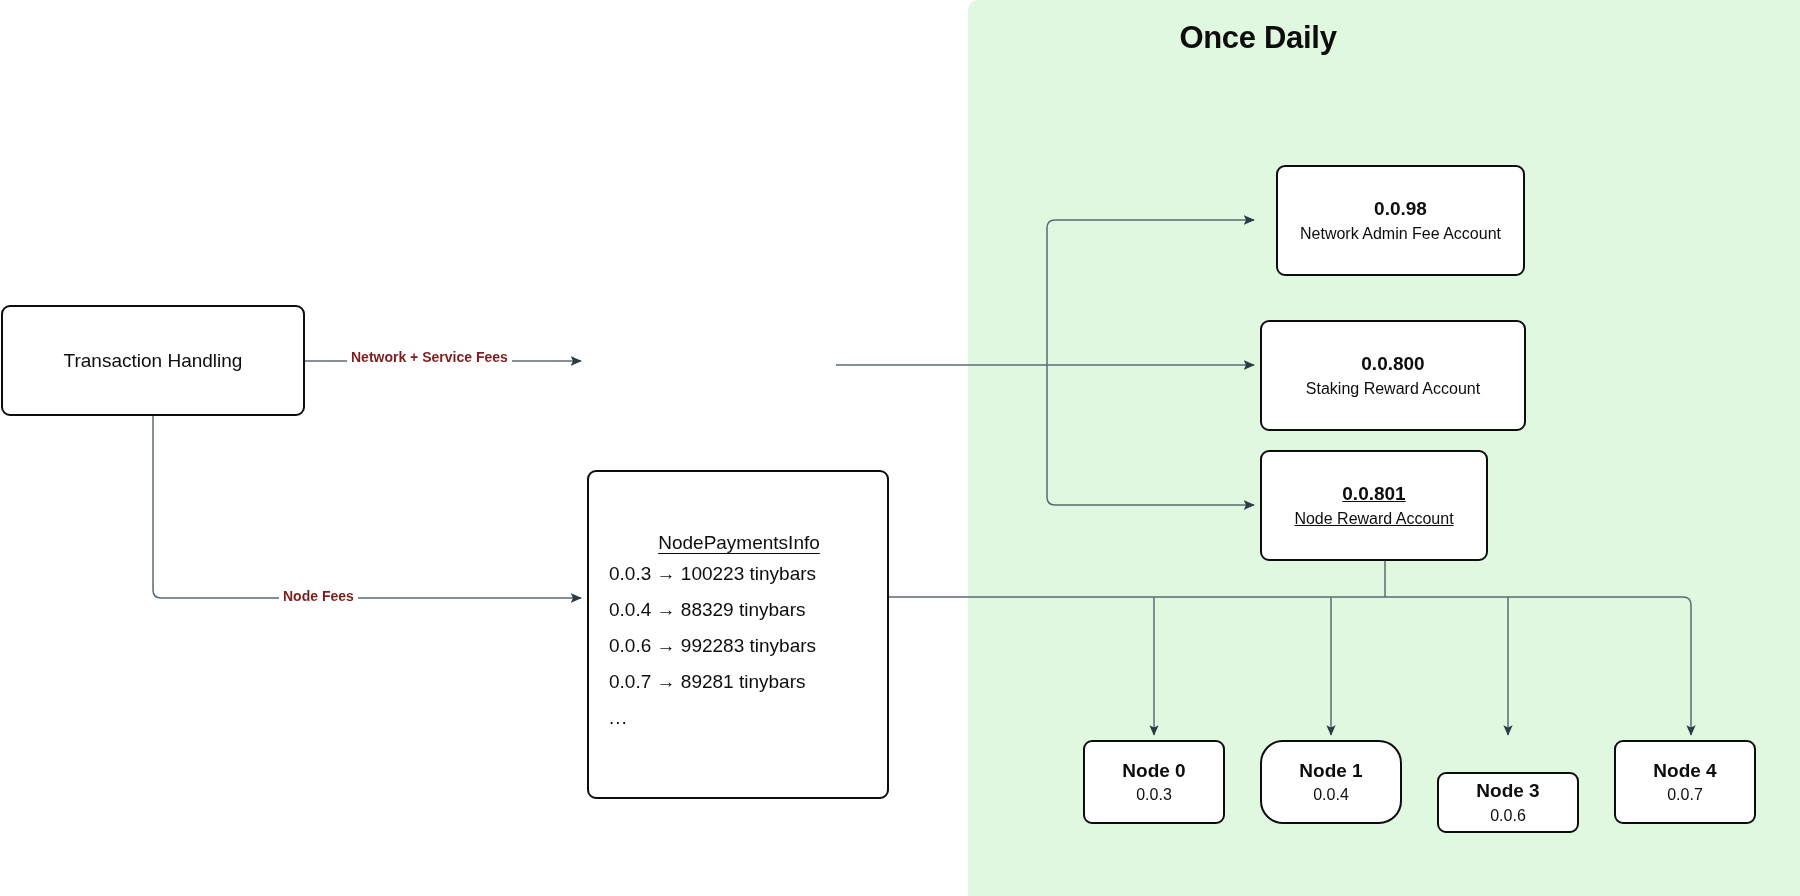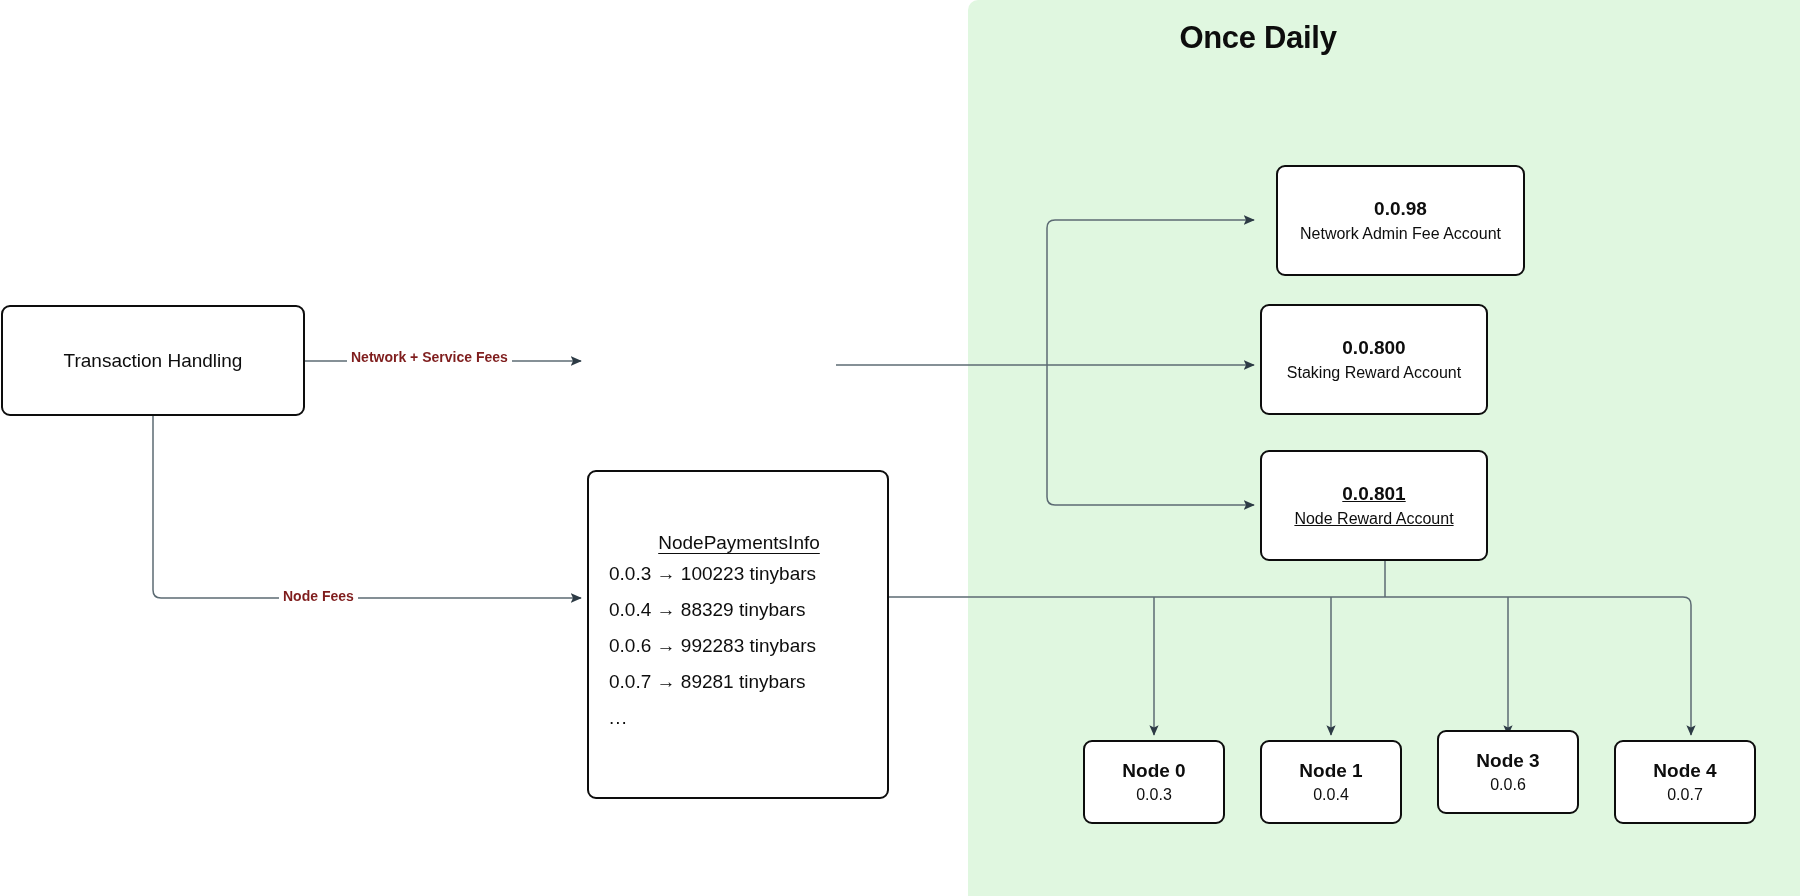--- a/index.html
+++ b/index.html
@@ -77,25 +77,25 @@
     font-size: 19px;
     font-weight: normal;
   }
   
   #box-transaction-handling { left: 1px;    top: 305px; width: 304px; height: 111px; }
   #box-fee-collection       { left: 587px;  top: 310px; width: 249px; height: 111px; }
   #box-node-payments        { left: 587px;  top: 470px; width: 302px; height: 329px;
                               align-items: stretch; justify-content: center;
                               padding: 16px 16px 10px 18px; }
   #box-acct-98              { left: 1260px; top: 165px; width: 249px; height: 111px; margin-left: 16px; }
-  #box-acct-800             { left: 1260px; top: 304px; width: 228px; height: 111px; }
+  #box-acct-800             { left: 1260px; top: 320px; width: 266px; height: 111px; }
   #box-acct-801             { left: 1260px; top: 450px; width: 228px; height: 111px; text-decoration: underline; }
   #box-node-0               { left: 1083px; top: 740px; width: 142px; height: 84px; }
-  #box-node-1               { left: 1260px; top: 740px; width: 142px; height: 84px; }
-  #box-node-3               { left: 1437px; top: 730px; width: 142px; height: 84px; }
+  #box-node-1               { left: 1260px; top: 740px; width: 142px; height: 84px; border-radius: 23px; }
+  #box-node-3               { left: 1437px; top: 772px; width: 142px; height: 61px; }
   #box-node-4               { left: 1614px; top: 740px; width: 142px; height: 84px; }
   
   .npi-heading {
     text-align: center;
     font-size: 19px;
     font-weight: normal;
     text-decoration: underline;
     text-underline-offset: 4px;
     margin: 0 0 10px 0;
     color: #0d0d0d;

